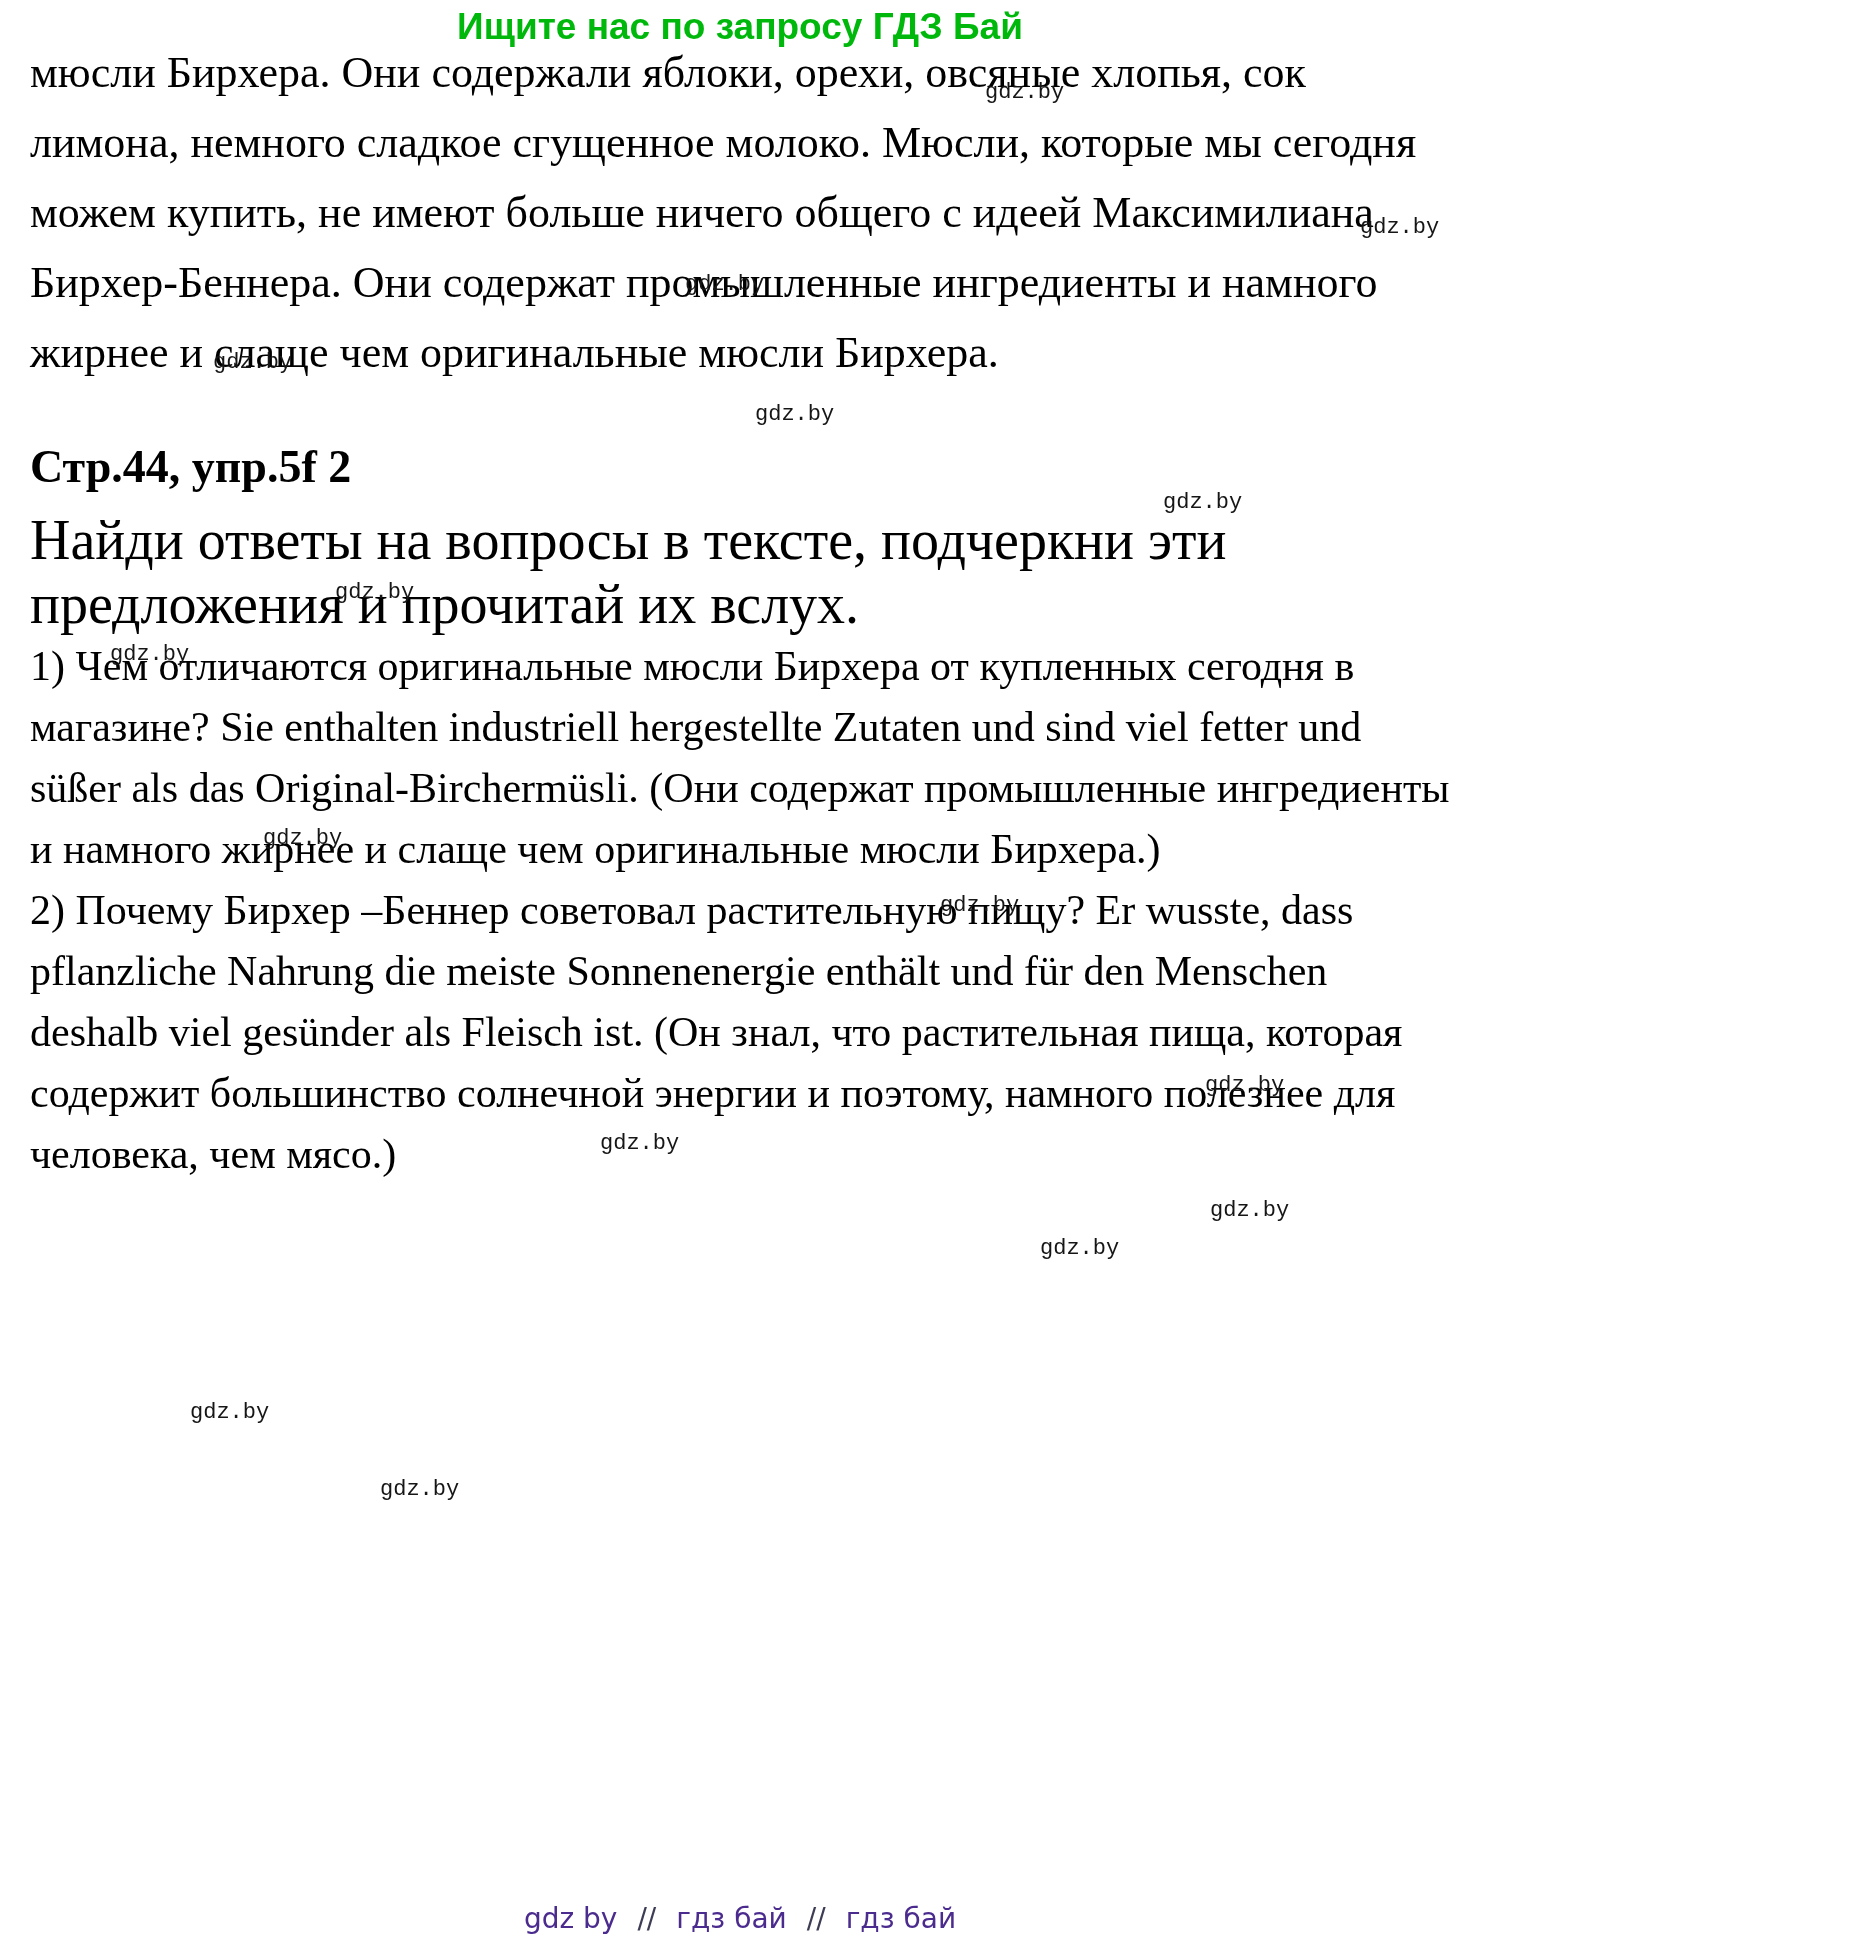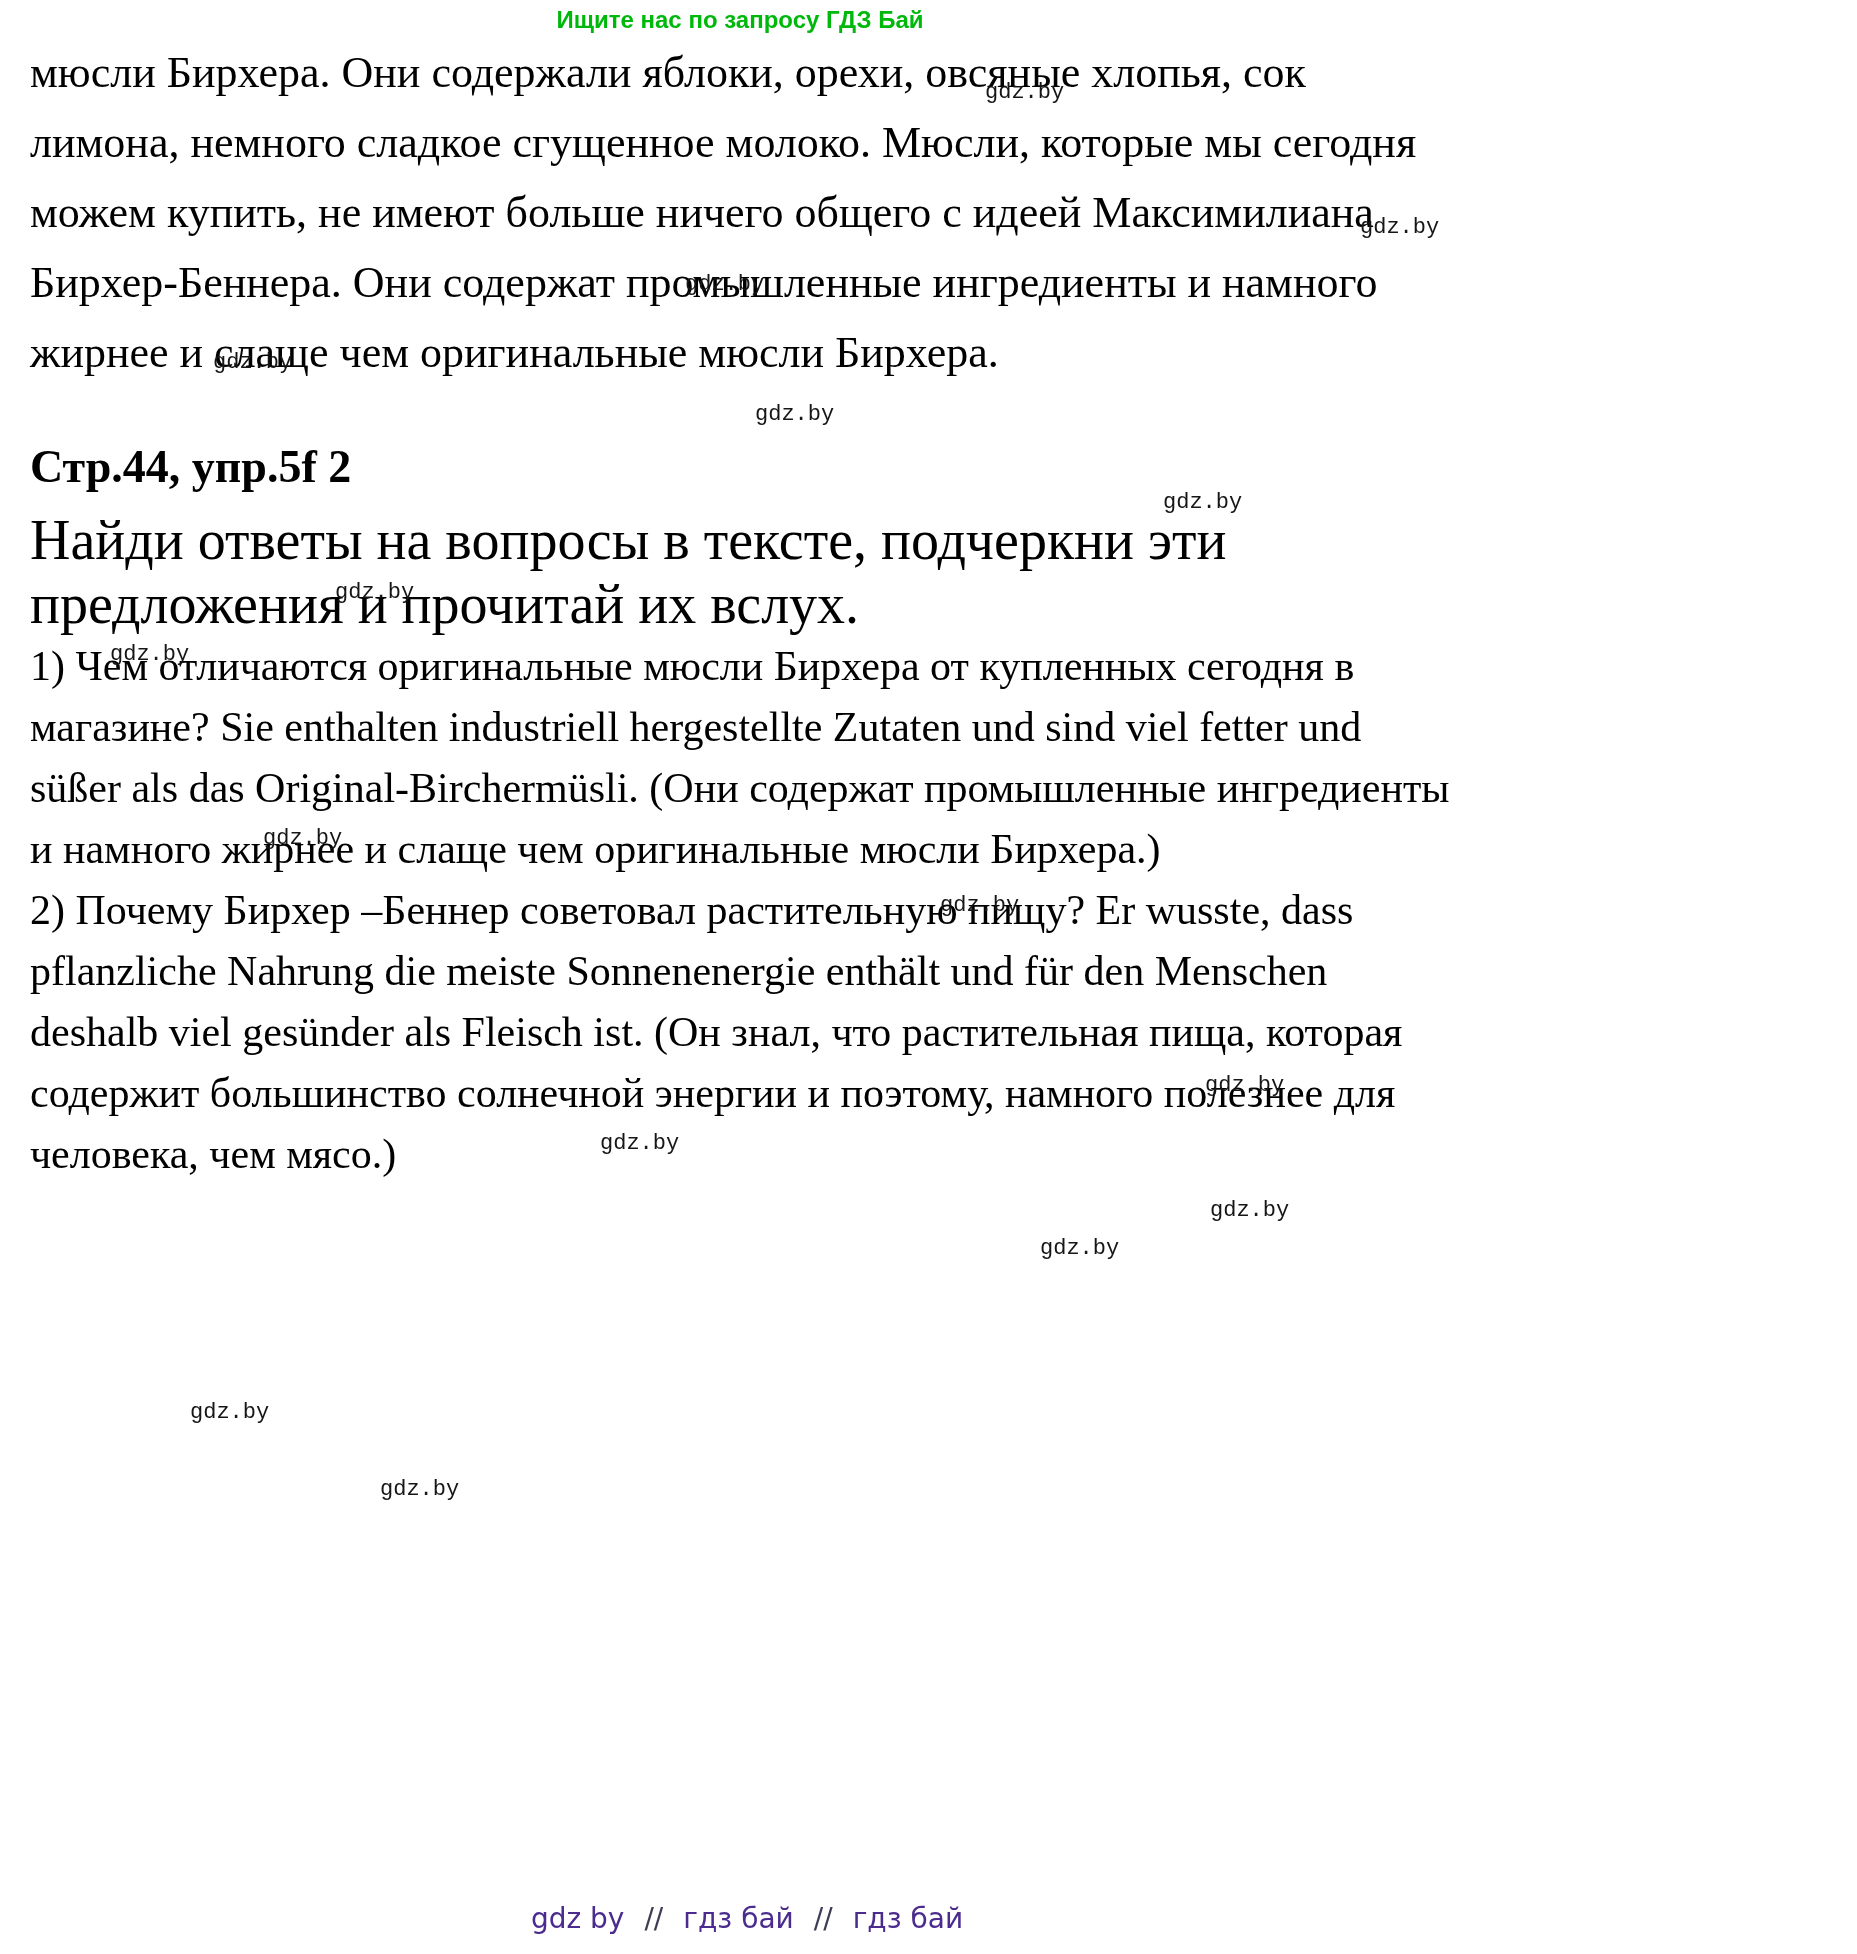--- a/index.html
+++ b/index.html
@@ -26,21 +26,21 @@
     height: 1954px;
     background: var(--page-bg);
   }
   .banner {
     position: absolute;
     top: 6px;
     left: 0;
     width: 1480px;
     text-align: center;
     font-family: "Liberation Sans", sans-serif;
-    font-size: 24px;
+    font-size: 37px;
     font-weight: 700;
     color: var(--banner-green);
   }
   .content {
     position: absolute;
     top: 38px;
     left: 30px;
     width: 1425px;
     color: var(--text-black);
   }
@@ -59,21 +59,21 @@
     font-size: 56px;
     line-height: 64px;
   }
   .answers p {
     font-size: 42px;
     line-height: 61px;
     margin: 0;
   }
   .footer {
     position: absolute;
-    left: 7px;
+    left: 0;
     top: 1902px;
     width: 1480px;
     text-align: center;
     font-family: "DejaVu Sans", sans-serif;
     font-size: 28px;
   }
   .footer .flink {
     color: var(--footer-purple);
     cursor: pointer;
   }

